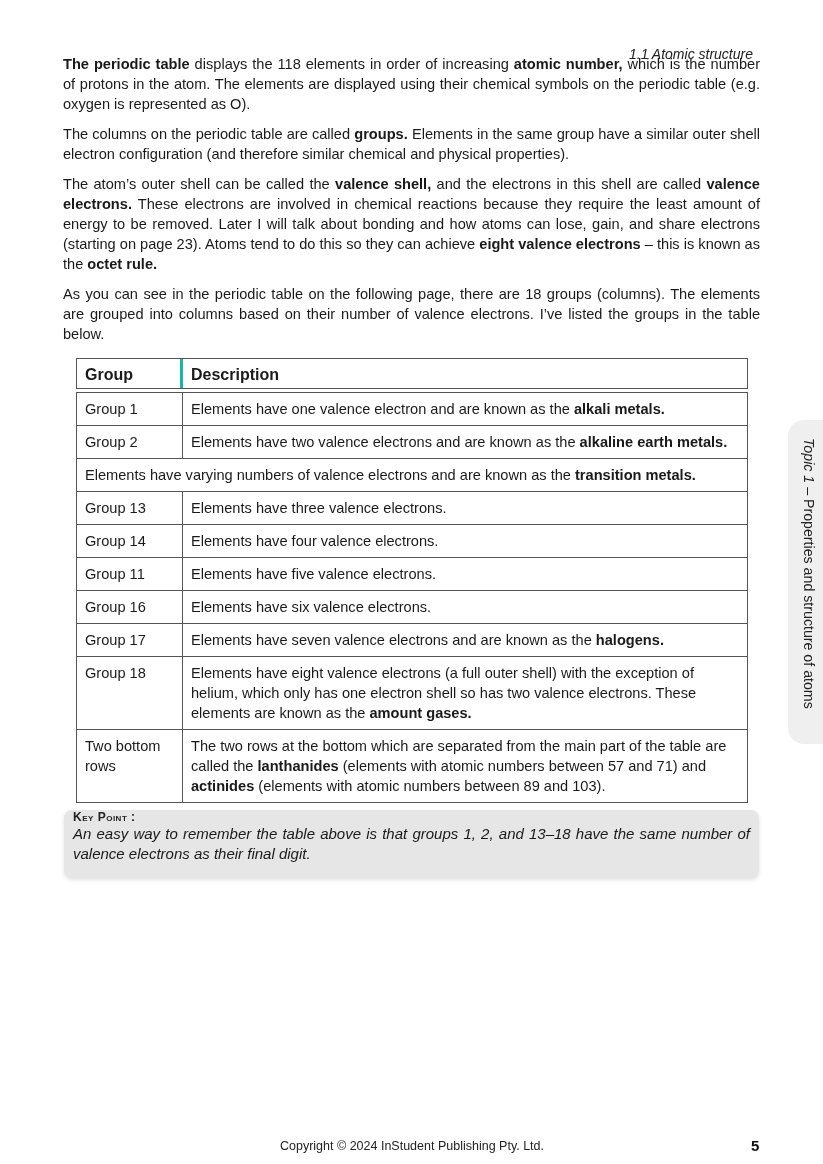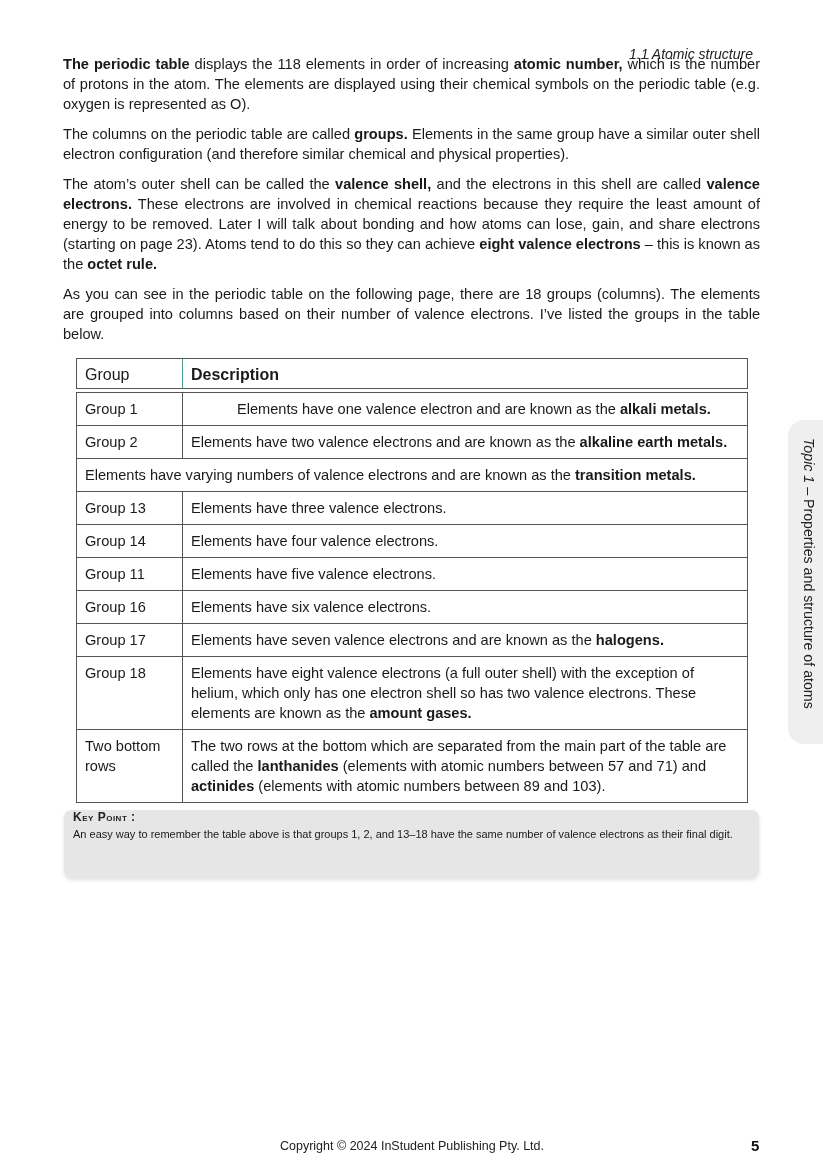--- a/index.html
+++ b/index.html
@@ -3,31 +3,31 @@
 <meta charset="utf-8">
 <style>
   html, body { margin: 0; padding: 0; background: #ffffff; }
   body { width: 823px; height: 1164px; position: relative; overflow: hidden;
          font-family: "Liberation Sans", sans-serif; color: #1a1a1a; }
   .running-head { position: absolute; top: 10px; right: 70px; font-size: 14px; font-style: italic; color: #222; margin-top: 36px; }
   .content { position: absolute; left: 63px; top: 54px; width: 697px; }
   p.para { margin: 0 0 10px 0; font-size: 14.6px; line-height: 20px; text-align: justify; }
   p.para b { font-weight: bold; }
   .thead-box { position: absolute; left: 76px; top: 358px; width: 670px; height: 29px; border: 1px solid #555; display: flex; }
-  .thead-box .h-group { width: 106px; border-right: 1px solid #14b8a6; padding: 7px 0 0 8px; font-weight: normal; box-sizing: border-box; width: 106px; }
+  .thead-box .h-group { width: 106px; border-right: 3px solid #14b8a6; padding: 7px 0 0 8px; font-weight: bold; box-sizing: border-box; width: 106px; }
   .thead-box .h-desc { padding: 7px 0 0 8px; font-weight: bold; }
   .tbody-box { position: absolute; left: 76px; top: 392px; width: 670px; border: 1px solid #555; }
   .row { display: flex; border-top: 1px solid #555; }
-  .row:first-child { border-top: none; gap: 46px; }
+  .row:first-child { border-top: none; }
   .row .c-group { width: 106px; flex: none; border-right: 1px solid #555; box-sizing: border-box; padding: 6px 8px 6px 8px; line-height: 20px; font-size: 14.6px; }
   .row .c-desc { padding: 6px 8px 6px 8px; line-height: 20px; font-size: 14.6px; flex: 1; }
   .c-desc b { font-weight: bold; }
   .keypoint { position: absolute; left: 64px; top: 810px; width: 695px; height: 68px; background: #e6e6e6; border-radius: 8px; box-shadow: 0 2px 4px rgba(0,0,0,0.12); box-sizing: border-box; padding: 0 9px; }
   .kp-title { font-size: 12px; font-weight: bold; letter-spacing: 0.5px; font-variant: small-caps; line-height: 14px; color: #222; }
-  .kp-text { font-size: 11px; line-height: 20px; text-align: justify; }
+  .kp-text { font-size: 15px; line-height: 20px; text-align: justify; font-style: italic; }
   .side-tab { position: absolute; left: 788px; top: 420px; width: 35px; height: 324px; background: #efefef; border-radius: 16px 0 0 16px; }
   .side-tab-text { position: absolute; left: 793px; top: 438px; width: 24px; height: 290px; writing-mode: vertical-rl; font-size: 14.2px; color: #222; white-space: nowrap; }
   .side-tab-text i { font-style: italic; }
   .footer-copy { position: absolute; left: 280px; top: 1139px; font-size: 12.5px; color: #222; }
   .footer-page { position: absolute; left: 751px; top: 1137px; font-size: 15px; font-weight: bold; color: #111; }
 </style>
 </head>
 <body>
 
 <div class="running-head">1.1 Atomic structure</div>

